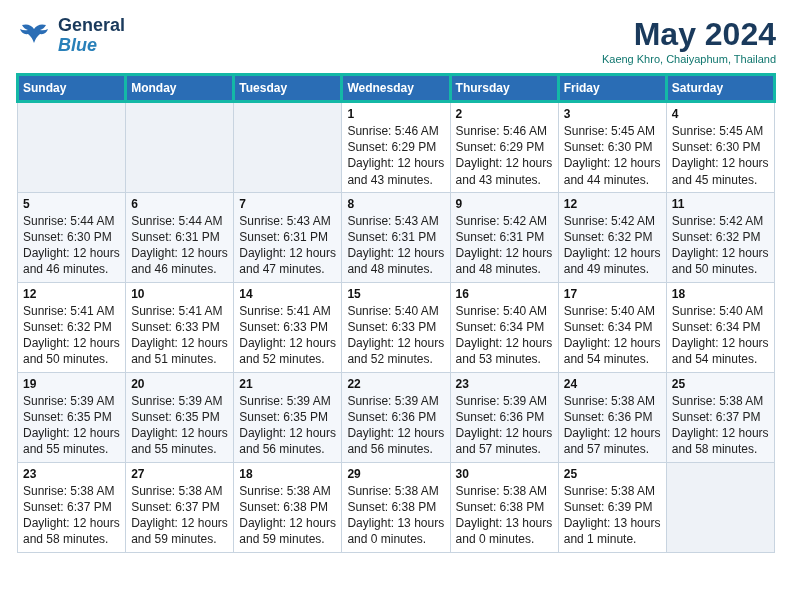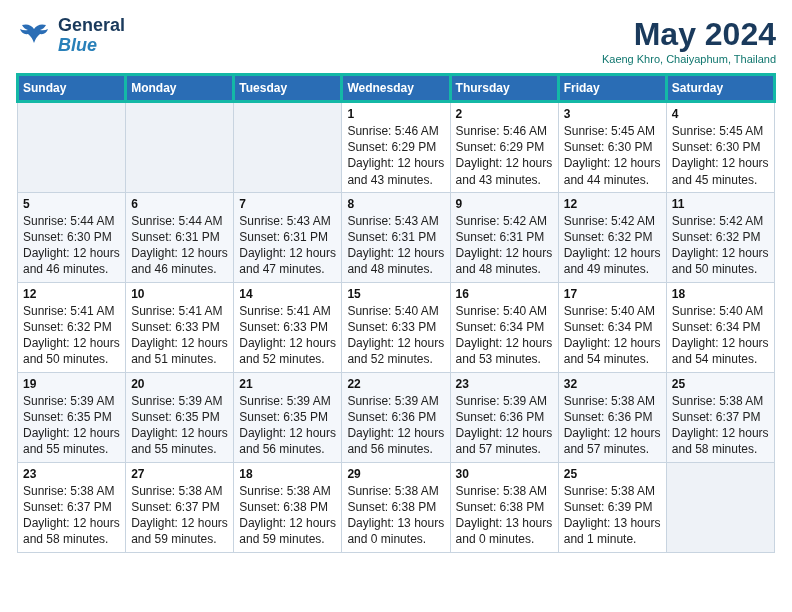--- a/index.html
+++ b/index.html
@@ -286,21 +286,21 @@
 and 56 minutes.</div>
         </td>
         <td>
           <span class="day-num">23</span>
           <div class="cell-info" style="white-space: pre-line;">Sunrise: 5:39 AM
 Sunset: 6:36 PM
 Daylight: 12 hours
 and 57 minutes.</div>
         </td>
         <td>
-          <span class="day-num">32</span>
+          <span class="day-num">24</span>
           <div class="cell-info" style="white-space: pre-line;">Sunrise: 5:38 AM
 Sunset: 6:36 PM
 Daylight: 12 hours
 and 57 minutes.</div>
         </td>
         <td>
           <span class="day-num">25</span>
           <div class="cell-info" style="white-space: pre-line;">Sunrise: 5:38 AM
 Sunset: 6:37 PM
 Daylight: 12 hours

